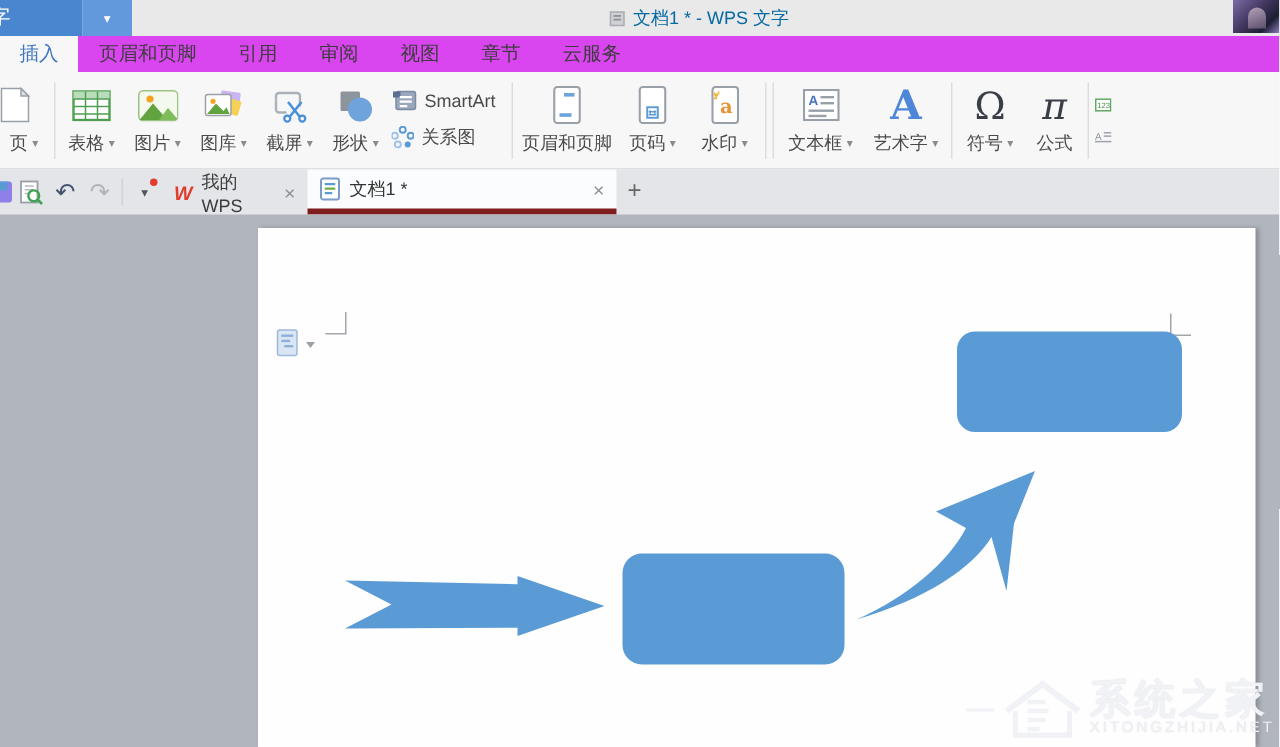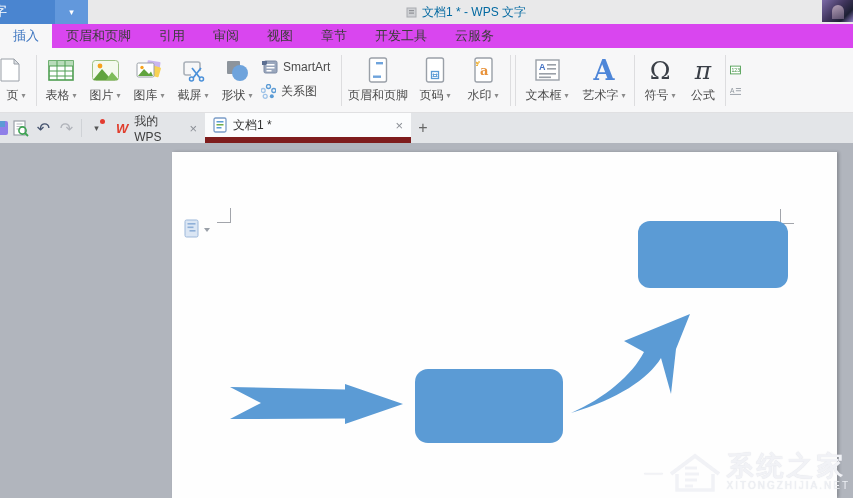--- a/index.html
+++ b/index.html
@@ -45,21 +45,21 @@
   .qa { display:flex; align-items:center; }
   .qa-item { width:23px; height:30px; display:flex; align-items:center; justify-content:center; }
   .qa-sliver { width:9px; overflow:hidden; }
   .undo-g { font-size:16px; color:#45536f; }
   .redo-g { font-size:16px; color:#b0b3ba; }
   .qa-sep { width:1px; height:18px; background:#cfd2d6; margin:6px 3px; }
   .qa-drop { position:relative; color:#555; font-size:9px; }
   .qa-drop .reddot { position:absolute; right:3px; top:6px; width:5px; height:5px; border-radius:50%; background:#e33b30; }
   .dtab { display:flex; align-items:center; gap:6px; padding:0 8px; font-size:12px; color:#3c3c3c; }
   .dtab.inactive { width:97px; }
-  .dtab.active { width:206px; background:#fbfcfd; border-bottom:6px solid #7f1d1d; color:#333; }
+  .dtab.active { width:206px; background:#fbfcfd; border-bottom:4px solid #7f1d1d; color:#333; }
   .dtab .close { margin-left:auto; color:#8b8f96; font-size:13px; }
   .wpsw { color:#e03e2d; font-weight:bold; font-style:italic; font-size:13px; }
   .newtab { width:24px; display:flex; align-items:center; justify-content:center; color:#666; font-size:16px; }
 
   
   .canvas { position:relative; width:853px; height:355px; background:#b1b5bd; overflow:hidden; }
   .page { position:absolute; left:172px; top:9px; width:665px; height:346px; background:#fefefe;
           box-shadow:2px 0 3px rgba(0,0,0,.22); }
   .shapes-svg { position:absolute; left:0; top:0; }
 
@@ -96,21 +96,20 @@
     <div class="avatar"></div>
   </div>
 
   <div class="menubar">
     <div class="mtab active">插入</div>
     <div class="mtab">页眉和页脚</div>
     <div class="mtab">引用</div>
     <div class="mtab">审阅</div>
     <div class="mtab">视图</div>
     <div class="mtab">章节</div>
-    <div class="mtab">开发工具</div>
     <div class="mtab">云服务</div>
   </div>
 
   <div class="ribbon">
 
     <div class="rb-big rb-cut">
       <div class="rb-ico">
         <svg width="26" height="26" viewBox="0 0 26 26">
           <path d="M4 2 h13 l5 5 v17 h-18 z" fill="#fff" stroke="#9aa0a8"></path>
           <path d="M17 2 l5 5 h-5 z" fill="#dfe2e6" stroke="#9aa0a8"></path>

